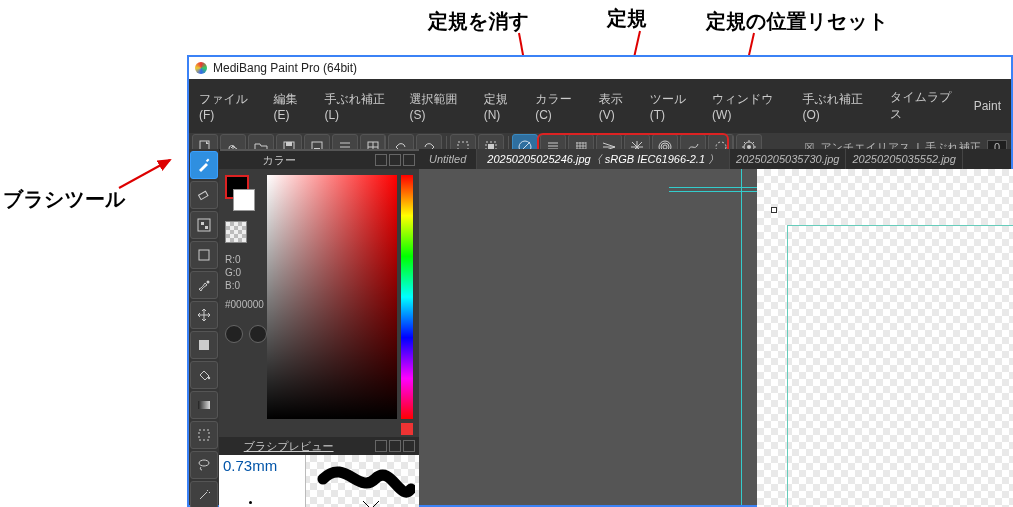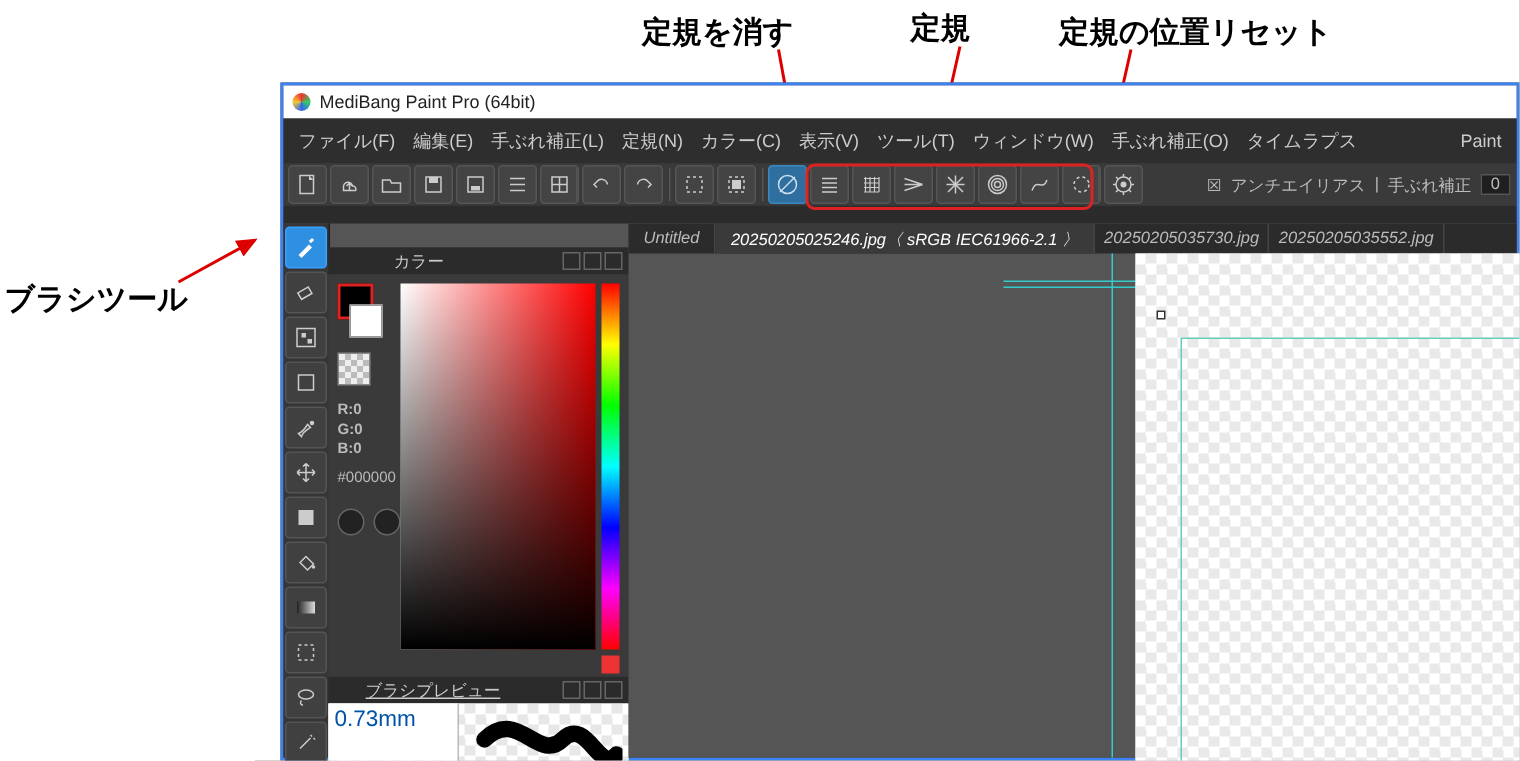--- a/index.html
+++ b/index.html
@@ -5,46 +5,46 @@
   html,body{margin:0;padding:0;background:#fff;font-family:"Meiryo","Yu Gothic","MS PGothic",sans-serif;font-size:12px;}
   .stage{position:relative;width:1013px;height:507px;overflow:hidden;}
   
   .anno{position:absolute;font-size:20px;font-weight:700;color:#000;white-space:nowrap;}
   .arrow{position:absolute;}
   .arrow svg{display:block;}
   
   .win{position:absolute;left:168px;top:55px;right:0;bottom:0;background:#3a3a3a;border:2px solid #3b82f6;margin-left:19px;}
   .titlebar{height:22px;background:#fff;display:flex;align-items:center;padding:0 6px;color:#222;font-size:12px;}
   .titlebar .logo{width:12px;height:12px;border-radius:50%;background:conic-gradient(#e33,#3c6,#36e,#ec3,#e33);margin-right:6px;}
-  .menubar{height:22px;background:#2e2e2e;display:flex;align-items:center;padding:4px 4px;color:#ccc;font-size:12px;}
+  .menubar{height:22px;background:#2e2e2e;display:flex;align-items:center;padding:16px 4px;color:#ccc;font-size:12px;}
   .menubar span{padding:0 6px;cursor:default;}
   .menubar span:last-child{margin-left:auto;}
   .toolbar{height:28px;background:#3a3a3a;display:flex;align-items:center;padding:0 2px;position:relative;}
   .tb-btn{width:24px;height:24px;margin:0 1px;border:1px solid #555;border-radius:3px;background:#444;display:flex;align-items:center;justify-content:center;color:#ccc;}
   .tb-btn.active{background:#2f6f9f;border-color:#3a8ac0;}
   .tb-sep{width:1px;height:22px;background:#555;margin:0 3px;}
   .tb-group{position:absolute;display:flex;align-items:center;}
   .ruler-box{position:absolute;border:2px solid #d22;border-radius:6px;pointer-events:none;}
   .subbar{height:20px;background:#2b2b2b;color:#bbb;display:flex;align-items:center;padding:0 8px;font-size:11px;}
   
   .client{position:absolute;left:0;right:0;top:92px;bottom:0;background:#555;}
   .toolcol{position:absolute;left:0;top:0;bottom:0;width:30px;background:#363636;border-right:1px solid #222;}
   .tool{width:26px;height:26px;margin:2px auto;border:1px solid #555;border-radius:3px;background:#404040;display:flex;align-items:center;justify-content:center;color:#ccc;}
   .tool.sel{background:#2f8fe0;border-color:#3aa0ff;}
-  .palcol{position:absolute;left:30px;top:16px;bottom:0;width:200px;background:#3a3a3a;border-right:1px solid #222;}
+  .palcol{position:absolute;left:30px;top:2px;bottom:0;width:200px;background:#3a3a3a;border-right:1px solid #222;}
   .panel-hd{height:18px;background:#2b2b2b;color:#ccc;font-size:11px;display:flex;align-items:center;padding:0 4px;}
   .panel-hd .ctl{margin-left:auto;display:flex;gap:2px;}
   .panel-hd .ctl b{width:10px;height:10px;border:1px solid #666;display:inline-block;}
   .colorpanel{height:268px;position:relative;background:#3a3a3a;}
   .cp-swl{position:absolute;left:6px;top:6px;}
   .cp-sw{width:20px;height:20px;border:2px solid #d22;background:#000;}
   .cp-sw2{width:20px;height:20px;border:1px solid #999;background:#fff;margin-top:-10px;margin-left:8px;}
   .cp-check{position:absolute;left:6px;top:52px;width:20px;height:20px;border:1px solid #888;
     background:repeating-conic-gradient(#bbb 0 25%,#eee 0 50%) 0 0/8px 8px;}
-  .cp-rgb{position:absolute;left:6px;top:84px;color:#bbb;font-size:10px;line-height:13px;font-weight:bold;}
+  .cp-rgb{position:absolute;left:6px;top:84px;color:#bbb;font-size:10px;line-height:13px;}
   .cp-hex{position:absolute;left:6px;top:130px;color:#bbb;font-size:10px;}
   .cp-pal{position:absolute;left:6px;top:156px;display:flex;gap:6px;}
   .cp-pal span{width:16px;height:16px;border-radius:50%;background:#222;border:1px solid #666;display:inline-block;}
   .cp-square{position:absolute;left:48px;top:6px;width:130px;height:244px;
     background:linear-gradient(to bottom,transparent,#000),linear-gradient(to right,#fff,#f00);}
   .cp-hue{position:absolute;left:182px;top:6px;width:12px;height:244px;
     background:linear-gradient(#f00,#ff0,#0f0,#0ff,#00f,#f0f,#f00);}
   .cp-aux{position:absolute;left:182px;top:254px;width:12px;height:12px;background:#e33;}
   .bp-body{height:82px;position:relative;background:#fff;
     background-image:repeating-conic-gradient(#e7e7e7 0 25%,#fff 0 50%);background-size:14px 14px;}
@@ -124,20 +124,21 @@
   <div class="win">
     <div class="titlebar">
       <span class="logo"></span>
       <span>MediBang Paint Pro (64bit)</span>
     </div>
 
     <div class="menubar">
       <span>ファイル(F)</span>
       <span>編集(E)</span>
       <span>手ぶれ補正(L)</span>
+      <span>選択範囲(S)</span>
       <span>定規(N)</span>
       <span>カラー(C)</span>
       <span>表示(V)</span>
       <span>ツール(T)</span>
       <span>ウィンドウ(W)</span>
       <span>手ぶれ補正(O)</span>
       <span>タイムラプス</span>
       <span>Paint</span>
     </div>
 

